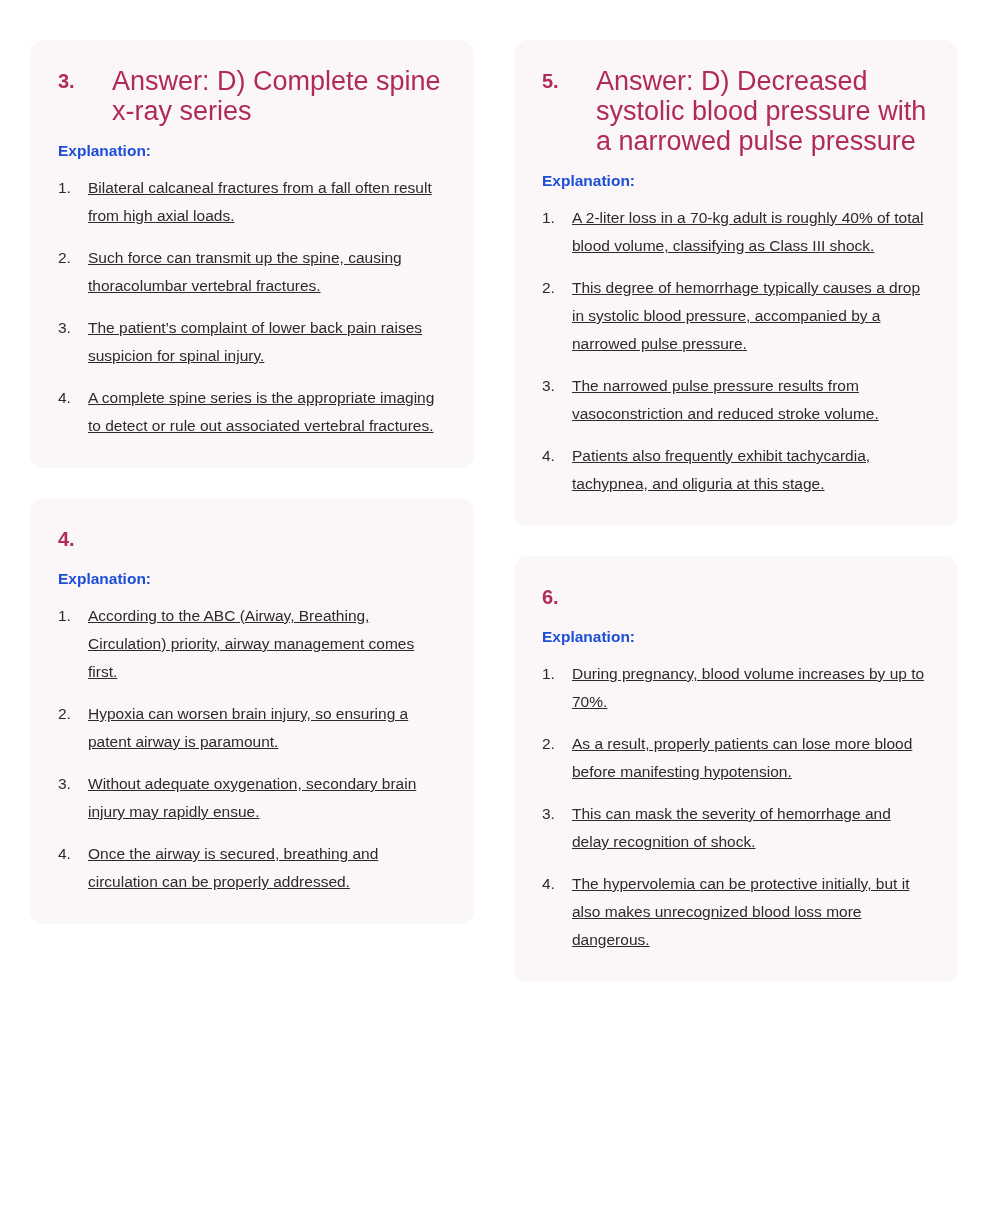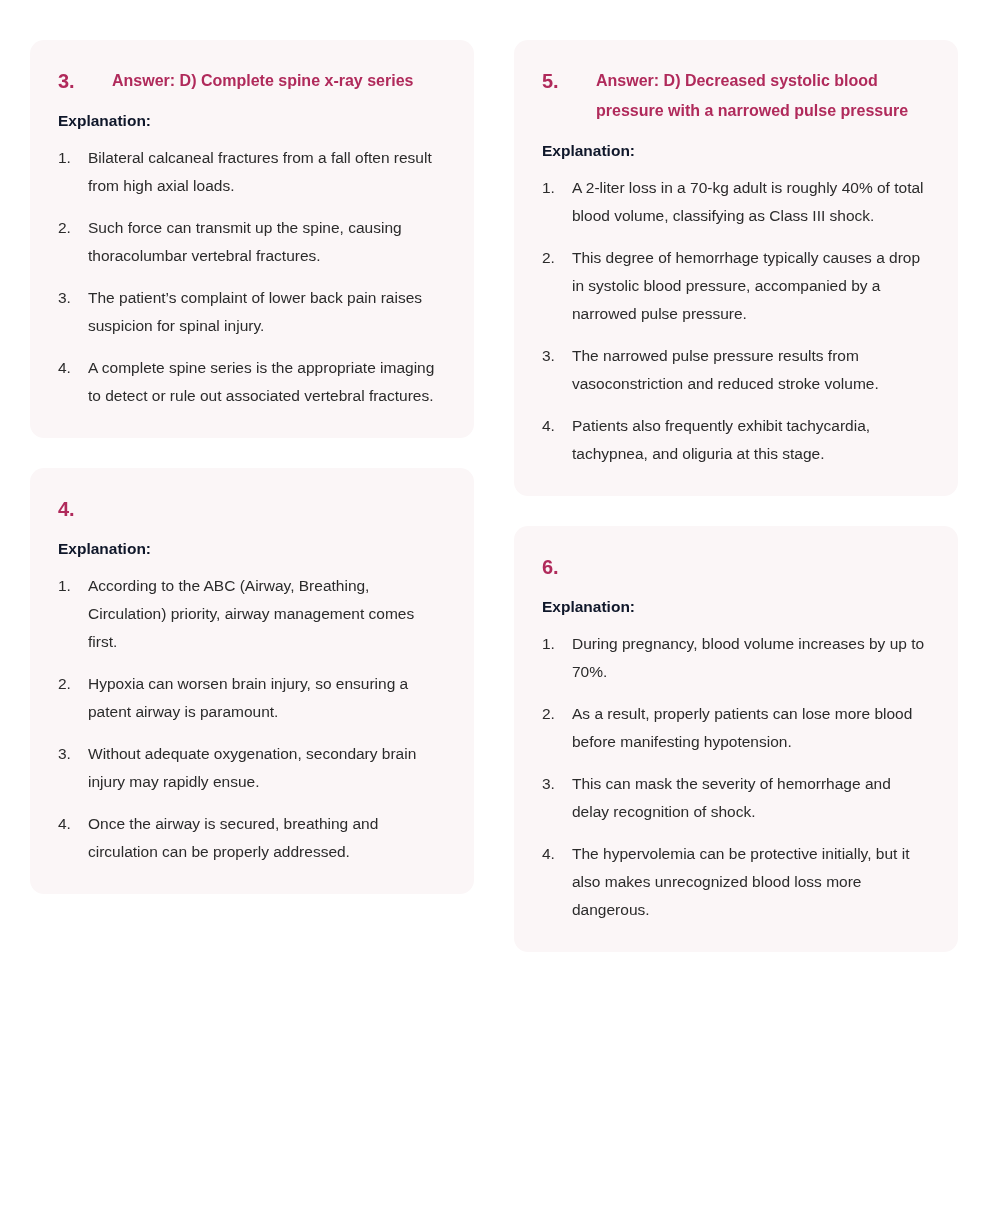--- a/index.html
+++ b/index.html
@@ -46,29 +46,29 @@
   .q-number {
     color: #b02a5b;
     font-weight: bold;
     font-size: 20px;
     line-height: 30px;
     min-width: 46px;
     flex: 0 0 46px;
   }
   .q-answer {
     color: #b02a5b;
-    font-weight: bold;
-    font-size: 16px;
+    font-weight: normal;
+    font-size: 27px;
     line-height: 30px;
     flex: 1 1 auto;
   }
   .explanation-label {
     font-weight: bold;
     font-size: 15.5px;
-    color: #0f172a;
+    color: #1d4ed8;
     margin-top: 16px;
     margin-bottom: 4px;
   }
   ol.points {
     list-style: none;
     margin: 0;
     padding: 0;
   }
   ol.points li {
     display: flex;
@@ -78,20 +78,21 @@
     color: #2b2b2b;
     margin-top: 14px;
   }
   ol.points li .marker {
     flex: 0 0 18px;
     text-align: left;
     color: #2b2b2b;
   }
   ol.points li .ptext {
     flex: 1 1 auto;
+    text-decoration: underline;
   }
 </style>
 </head>
 <body>
 
 <div class="page">
   <div class="columns">
 
     <div class="column">
 

